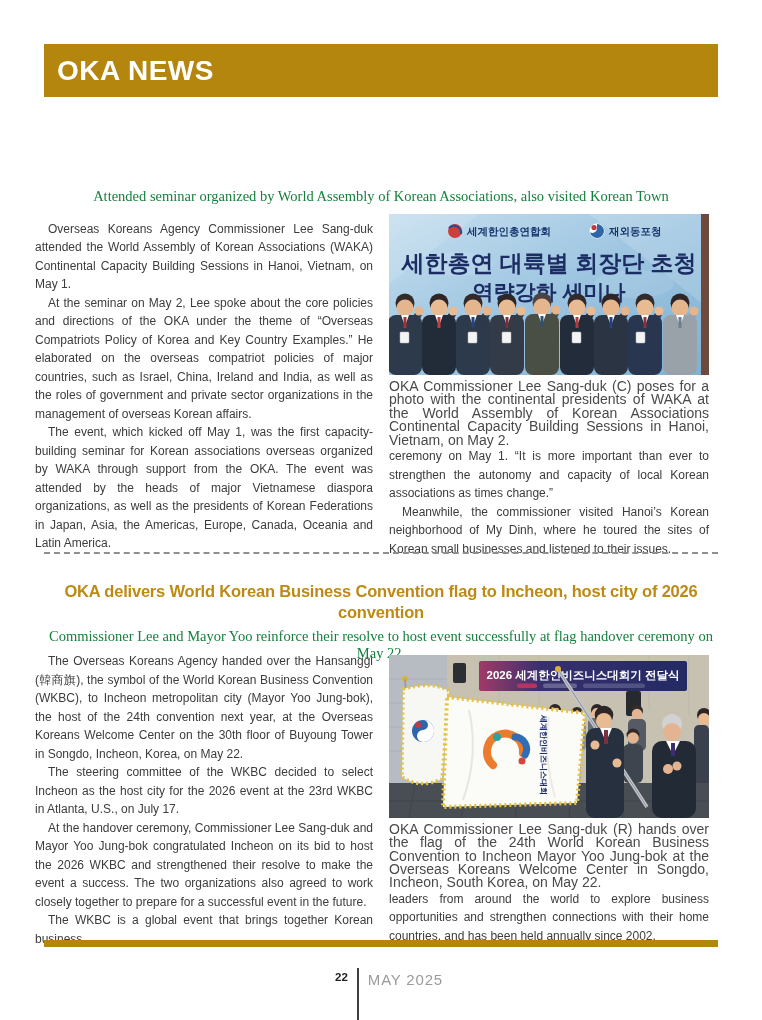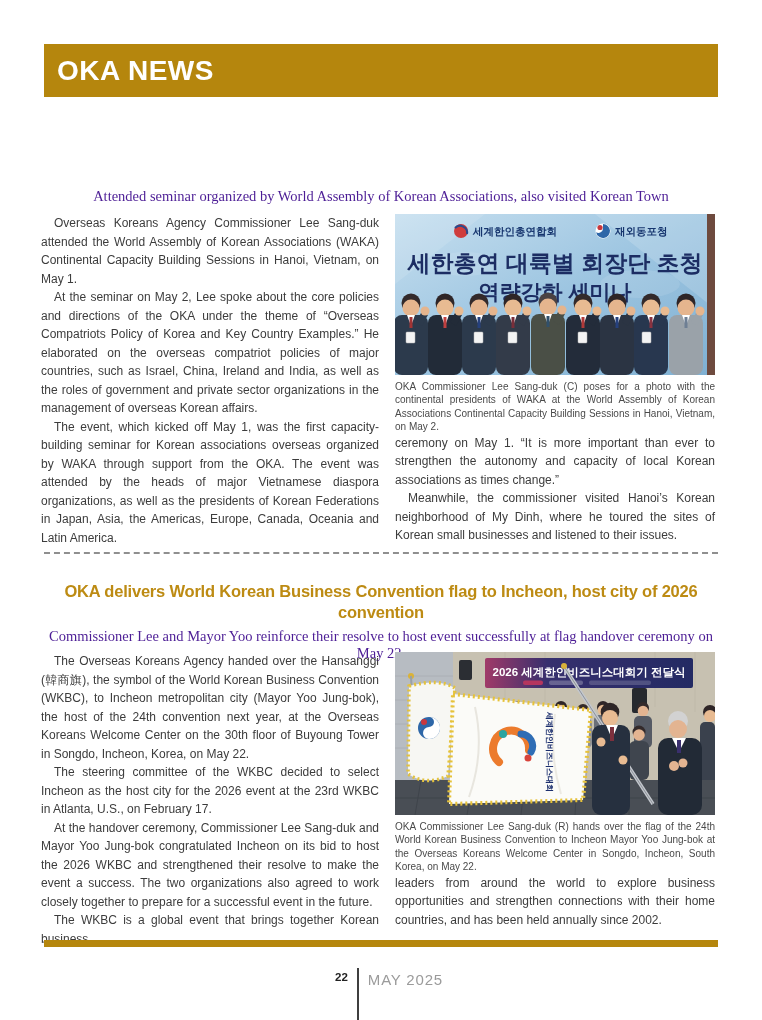--- a/index.html
+++ b/index.html
@@ -13,35 +13,35 @@
   .header-bar .hdr-title{display:block;line-height:53px;padding-left:13px;
         font-size:28px;font-weight:bold;color:#ffffff;letter-spacing:.5px;}
   .footer-bar{left:44px;top:940px;width:674px;height:7px;}
 
   
   .art-title{left:44px;width:674px;text-align:center;font-weight:bold;
         font-size:16.5px;line-height:21px;color:#BD8B13;letter-spacing:-.2px;}
   .a1-title{top:139px;}
   .a2-title{top:581px;}
   .art-sub{left:44px;width:674px;text-align:center;
-        font-family:"Liberation Serif", serif;font-size:14.5px;color:#4c1d95;}
+        font-family:"Liberation Serif", serif;font-size:14.5px;color:#15803d;}
   .a1-sub{top:188px;}
   .a2-sub{top:628px;}
 
   
-  .cols{left:41px;width:674px;display:flex;gap:16px;}
+  .cols{left:35px;width:674px;display:flex;gap:16px;align-items:center;}
   .a1-cols{top:214px;}
   .a2-cols{top:652px;}
   .col-left{width:344px;}
   .col-right{width:320px;}
   p.body{margin:0;font-size:12px;line-height:18.5px;text-align:justify;
         color:#3c3c3c;text-indent:13px;}
   p.noindent{text-indent:0;}
   .photo{display:block;width:320px;}
-  .caption{margin:5px 0 0 0;font-size:10px;line-height:13.4px;color:#4a4a4a;text-align:justify;}
+  .caption{margin:5px 0 0 0;font-size:14px;line-height:13.4px;color:#4a4a4a;text-align:justify;}
   .cont{margin-top:11px;}
 
   .divider{left:44px;top:552px;width:674px;border-top:2px dashed #8f8f8f;}
 
   
   .footer{left:0;top:968px;width:762px;height:52px;display:flex;
         justify-content:center;align-items:flex-start;padding-left:16px;box-sizing:border-box;}
   .footer .pn{font-size:11.5px;font-weight:bold;color:#222;margin-right:9px;padding-top:3px;}
   .footer .vline{width:2px;height:52px;background:#3f3f3f;}
   .footer .issue{font-size:15px;color:#9b9b9b;letter-spacing:.8px;margin-left:9px;padding-top:3px;}
@@ -201,21 +201,21 @@
   </div>
 
   <div class="abs divider"></div>
 
   <div class="abs art-title a2-title">OKA delivers World Korean Business Convention flag to Incheon, host city of 2026 convention</div>
   <div class="abs art-sub a2-sub">Commissioner Lee and Mayor Yoo reinforce their resolve to host event successfully at flag handover ceremony on May 22.</div>
 
   <div class="abs cols a2-cols">
     <div class="col-left">
       <p class="body">The Overseas Koreans Agency handed over the Hansanggi (韓商旗), the symbol of the World Korean Business Convention (WKBC), to Incheon metropolitan city (Mayor Yoo Jung-bok), the host of the 24th convention next year, at the Overseas Koreans Welcome Center on the 30th floor of Buyoung Tower in Songdo, Incheon, Korea, on May 22.</p>
-      <p class="body">The steering committee of the WKBC decided to select Incheon as the host city for the 2026 event at the 23rd WKBC in Atlanta, U.S., on February 17.</p>
+      <p class="body">The steering committee of the WKBC decided to select Incheon as the host city for the 2026 event at the 23rd WKBC in Atlanta, U.S., on July 17.</p>
       <p class="body">At the handover ceremony, Commissioner Lee Sang-duk and Mayor Yoo Jung-bok congratulated Incheon on its bid to host the 2026 WKBC and strengthened their resolve to make the event a success. The two organizations also agreed to work closely together to prepare for a successful event in the future.</p>
       <p class="body">The WKBC is a global event that brings together Korean business</p>
     </div>
     <div class="col-right">
 
       <svg class="photo" width="320" height="163" viewBox="0 0 320 163" role="img">
         <defs>
           <linearGradient id="bn" x1="0" y1="0" x2="1" y2="0">
             <stop offset="0" stop-color="#a03a68"></stop>
               <stop offset=".3" stop-color="#37306e"></stop>

